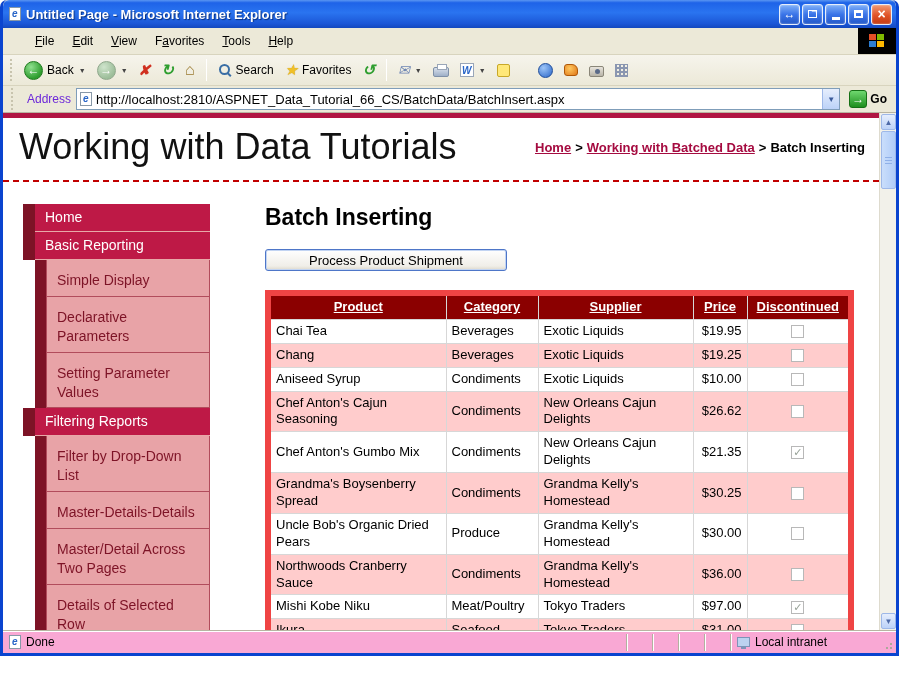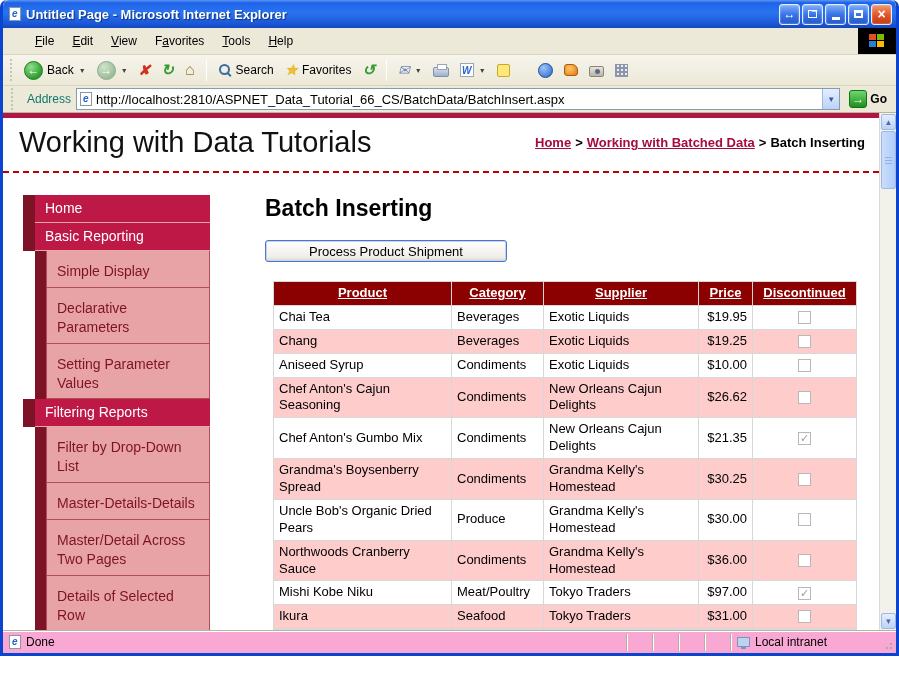--- a/index.html
+++ b/index.html
@@ -80,39 +80,39 @@
   .icon-orange { width:14px; height:12px; background:radial-gradient(circle at 40% 35%,#FFC860,#E07818); border-radius:3px 6px 3px 3px; border:1px solid #B05808; }
   .icon-cam { width:15px; height:11px; background:linear-gradient(#E8E4DC,#B8B4A8); border:1px solid #8A8678; border-radius:2px; position:relative; margin-top:2px; }
   .icon-cam::after { content:""; position:absolute; left:5px; top:2px; width:5px; height:5px; border-radius:50%; background:#5A6A88; }
   .icon-grid { width:13px; height:13px;
     background-image:repeating-linear-gradient(0deg,#8A96B0 0 2px,transparent 2px 4px),
                      repeating-linear-gradient(90deg,#8A96B0 0 2px,transparent 2px 4px); }
 
   
   .addressbar { height:27px; flex:0 0 27px; display:flex; align-items:center; gap:5px;
     background:#ECE9D8; border-bottom:1px solid #B8B4A2; padding:0 5px; }
-  .addr-label { font-size:12px; color:#0f766e; padding-left:4px; }
+  .addr-label { font-size:12px; color:#6d28d9; padding-left:4px; }
   .addr-field { flex:1; height:22px; background:#fff; border:1px solid #7F9DB9; display:flex; align-items:center; padding:0 0 0 3px; }
   .icon-page { width:12px; height:14px; background:#fff; border:1px solid #8898A8; position:relative; flex:0 0 12px; }
   .icon-page::after { content:"e"; position:absolute; left:2px; top:0px; font-size:10px; font-weight:bold; font-style:italic; color:#2A66C8; }
   .addr-input { flex:1; border:none; outline:none; font-size:13px; font-family:"Liberation Sans",sans-serif; padding:0 4px; background:transparent; }
   .addr-drop { width:17px; height:20px; background:linear-gradient(#E6EEFD,#BCD2F8); border-left:1px solid #9EB8E8;
     display:flex; align-items:center; justify-content:center; font-size:8px; color:#3A5A9A; }
   .go-btn { display:flex; align-items:center; gap:3px; font-size:12px; font-weight:bold; color:#000; padding:0 4px; }
   .icon-go { width:18px; height:18px; border-radius:3px; background:linear-gradient(#6FD86F,#1E8E1E);
     border:1px solid #157015; color:#fff; font-weight:bold; font-size:12px;
     display:inline-flex; align-items:center; justify-content:center; }
 
   
   .content { flex:1; position:relative; background:#fff; overflow:hidden; }
   .content-inner { position:absolute; left:0; right:17px; top:0; bottom:0; overflow:hidden; }
   .top-band { height:5px; background:#B01543; }
   .page-header { display:flex; align-items:center; justify-content:space-between;
     padding:8px 10px 12px 16px; border-bottom:2px dashed #C00000; }
-  .site-title { font-size:29px; color:#111; letter-spacing:0; white-space:nowrap; }
+  .site-title { font-size:36px; color:#111; letter-spacing:0; white-space:nowrap; }
   .breadcrumb { font-size:13px; font-weight:bold; color:#000; white-space:nowrap; padding-right:4px; }
   .breadcrumb a { color:#A50B40; text-decoration:underline; cursor:pointer; }
   .crumb-sep { margin:0 4px; }
 
   .page-body { display:flex; align-items:flex-start; margin-top:22px; }
 
   
   .sidebar { width:187px; flex:0 0 187px; margin-left:20px; font-size:14px; }
   .nav-item { display:flex; cursor:pointer; }
   .nav-item .nav-tab { background:#7D1326; flex:0 0 12px; }
@@ -124,21 +124,21 @@
   .nav-item.partial { height:6px; overflow:hidden; }
   .nav-item.partial .nav-label { padding:0; }
 
   
   .main-col { margin-left:55px; width:583px; flex:0 0 583px; }
   .main-heading { font-size:23px; font-weight:bold; color:#000; margin:0 0 18px; }
   .process-btn { width:242px; height:22px; font-size:13px; font-family:"Liberation Sans",sans-serif;
     color:#000; background:linear-gradient(#FFFFFF,#F0EEE8 80%,#DDD8CC);
     border:1px solid #4E76C8; border-radius:3px; box-shadow:0 0 0 1px #C2D4F2 inset; margin-bottom:19px; cursor:pointer; }
 
-  table.grid { border-collapse:collapse; width:583px; table-layout:fixed; font-size:13px; border:1px solid #ef4444;margin-left:8px; }
+  table.grid { border-collapse:collapse; width:583px; table-layout:fixed; font-size:13px; border:6px solid #ef4444; }
   table.grid th, table.grid td { border:1px solid #D7D7D7; padding:3px 5px; line-height:1.3; overflow:hidden; }
   table.grid thead th { background:#8B0000; color:#fff; font-weight:bold; text-align:center; padding:3px 2px; }
   table.grid thead a.sort-link { color:#fff; text-decoration:underline; cursor:pointer; }
   table.grid tbody tr { background:#fff; color:#000; }
   table.grid tbody tr.alt { background:#FFCCCC; }
   td.price { text-align:right; }
   td.check { text-align:center; }
   .checkbox { display:inline-block; width:13px; height:13px; background:#fff; border:1px solid #B8B8B8;
     font-size:11px; line-height:11px; color:#96A096; text-align:center; vertical-align:middle; }
   tfoot td { background:#D9D9D9; text-align:right; padding:4px 8px; }

